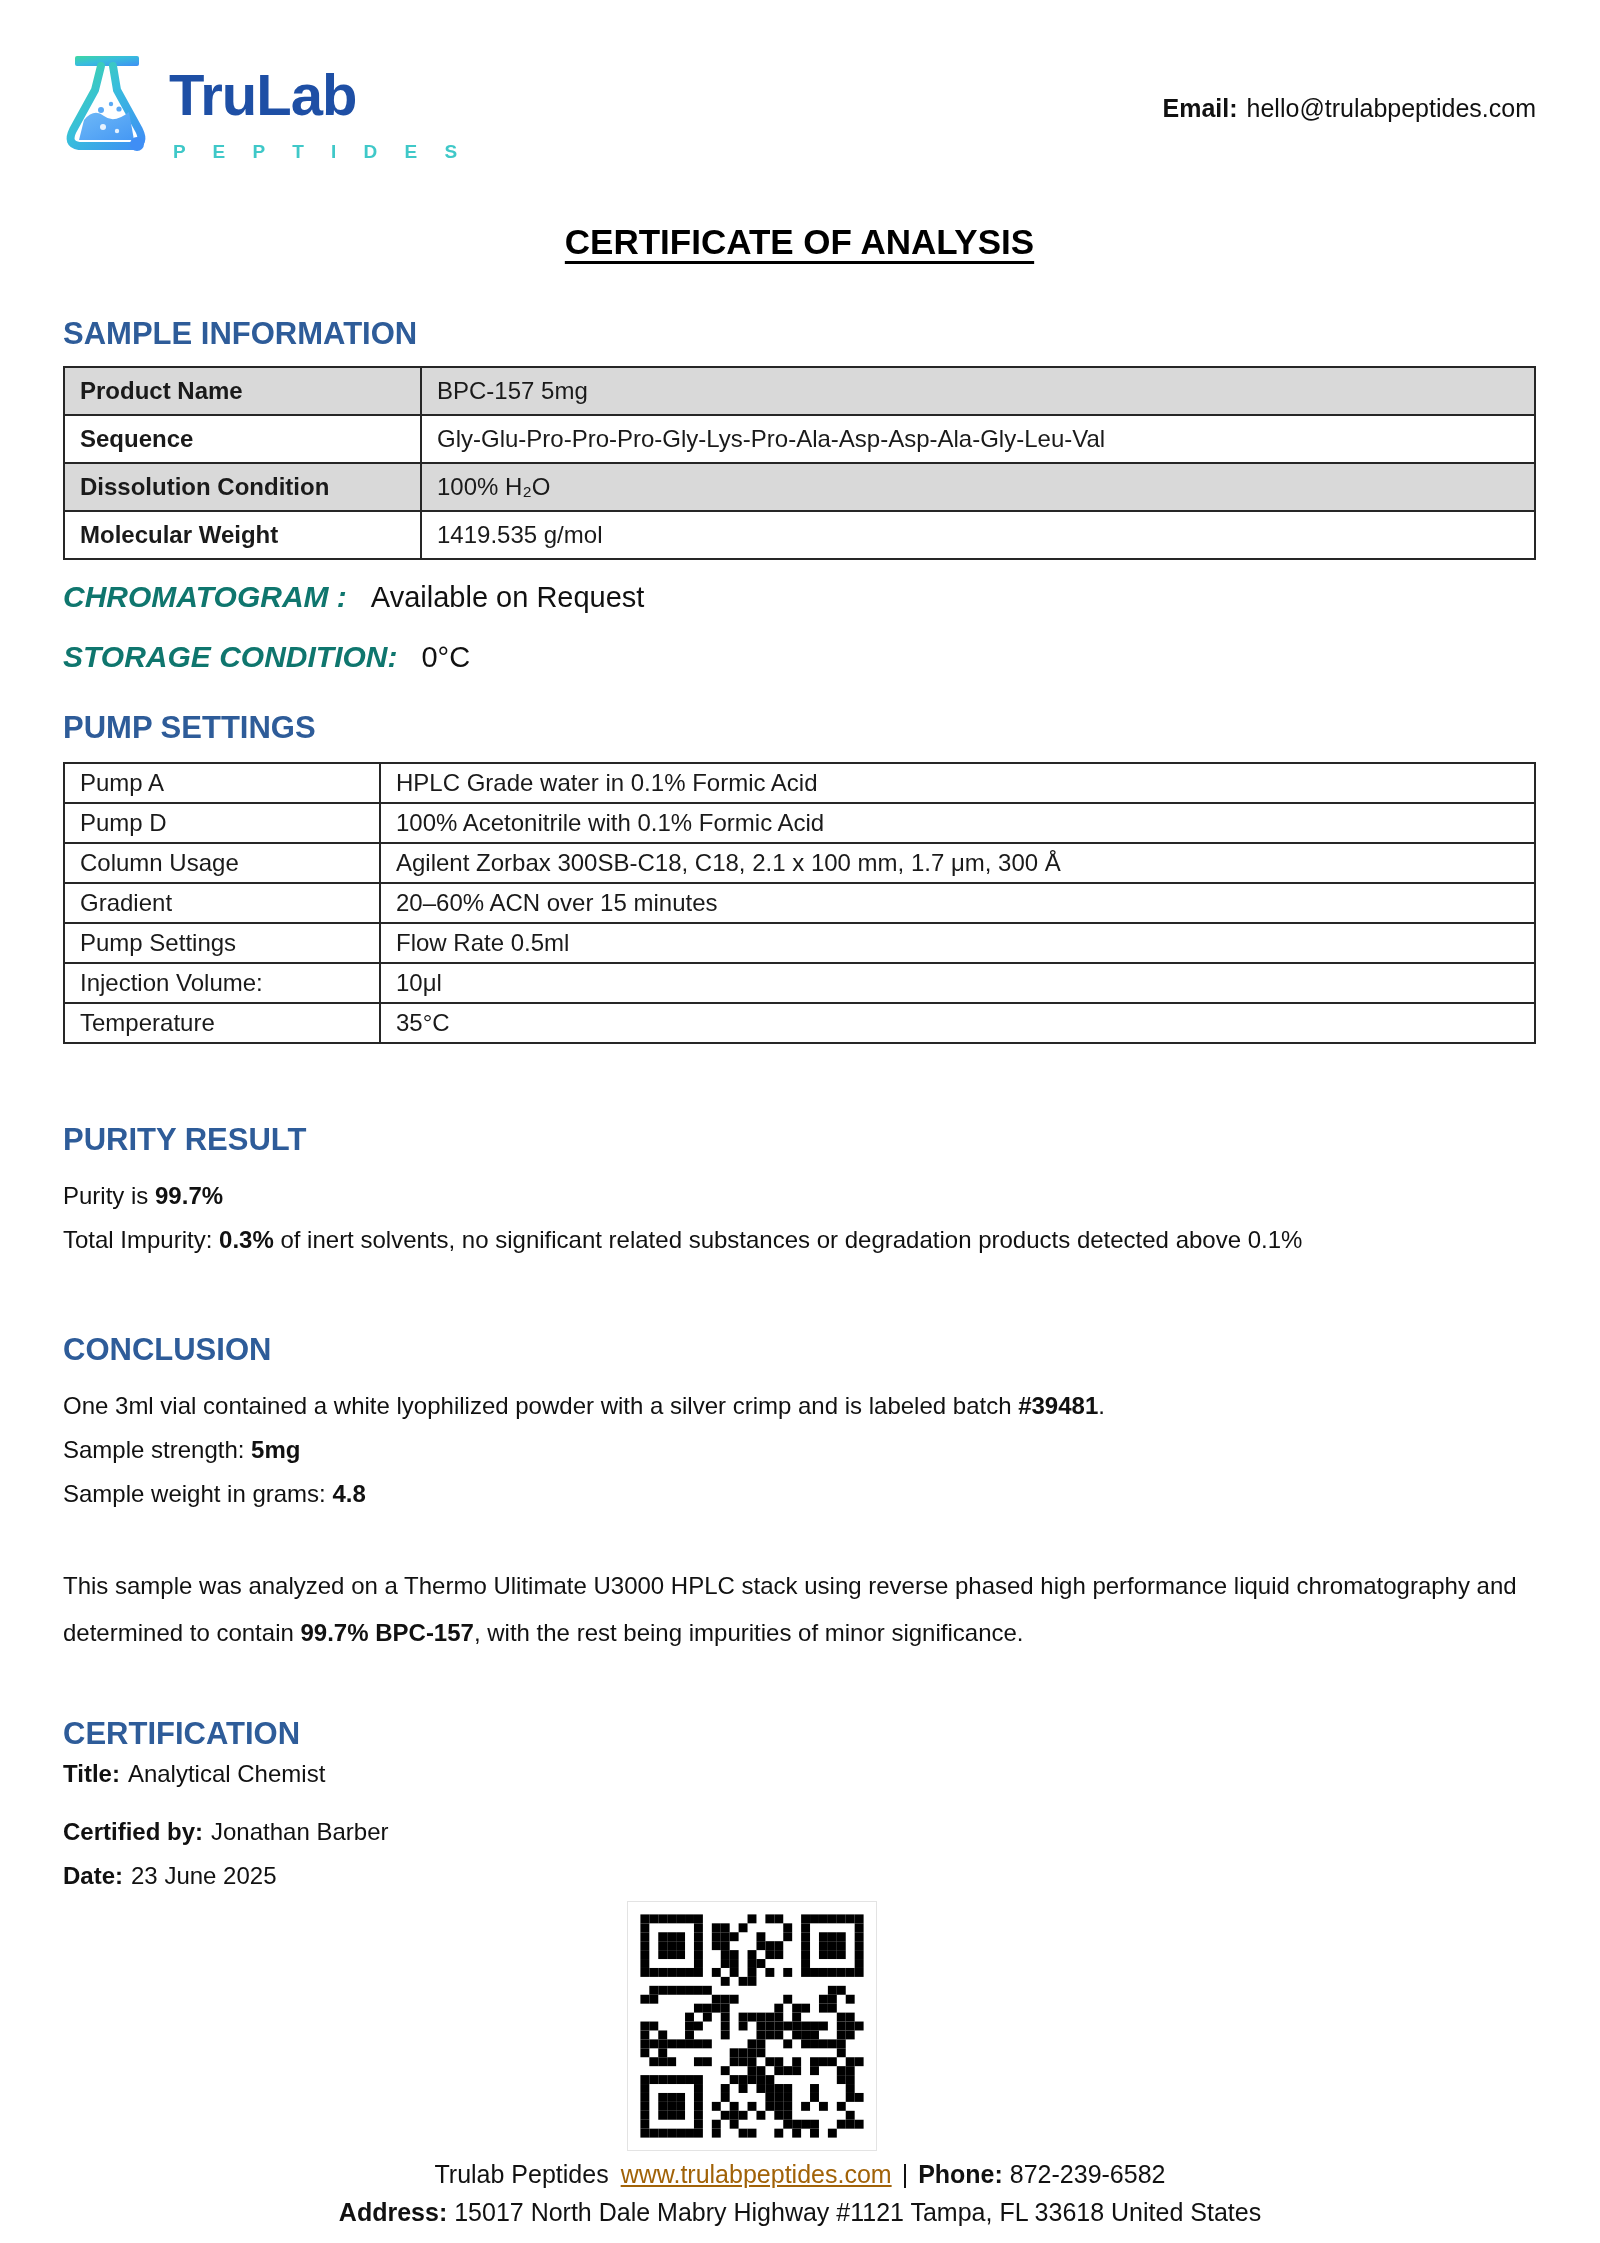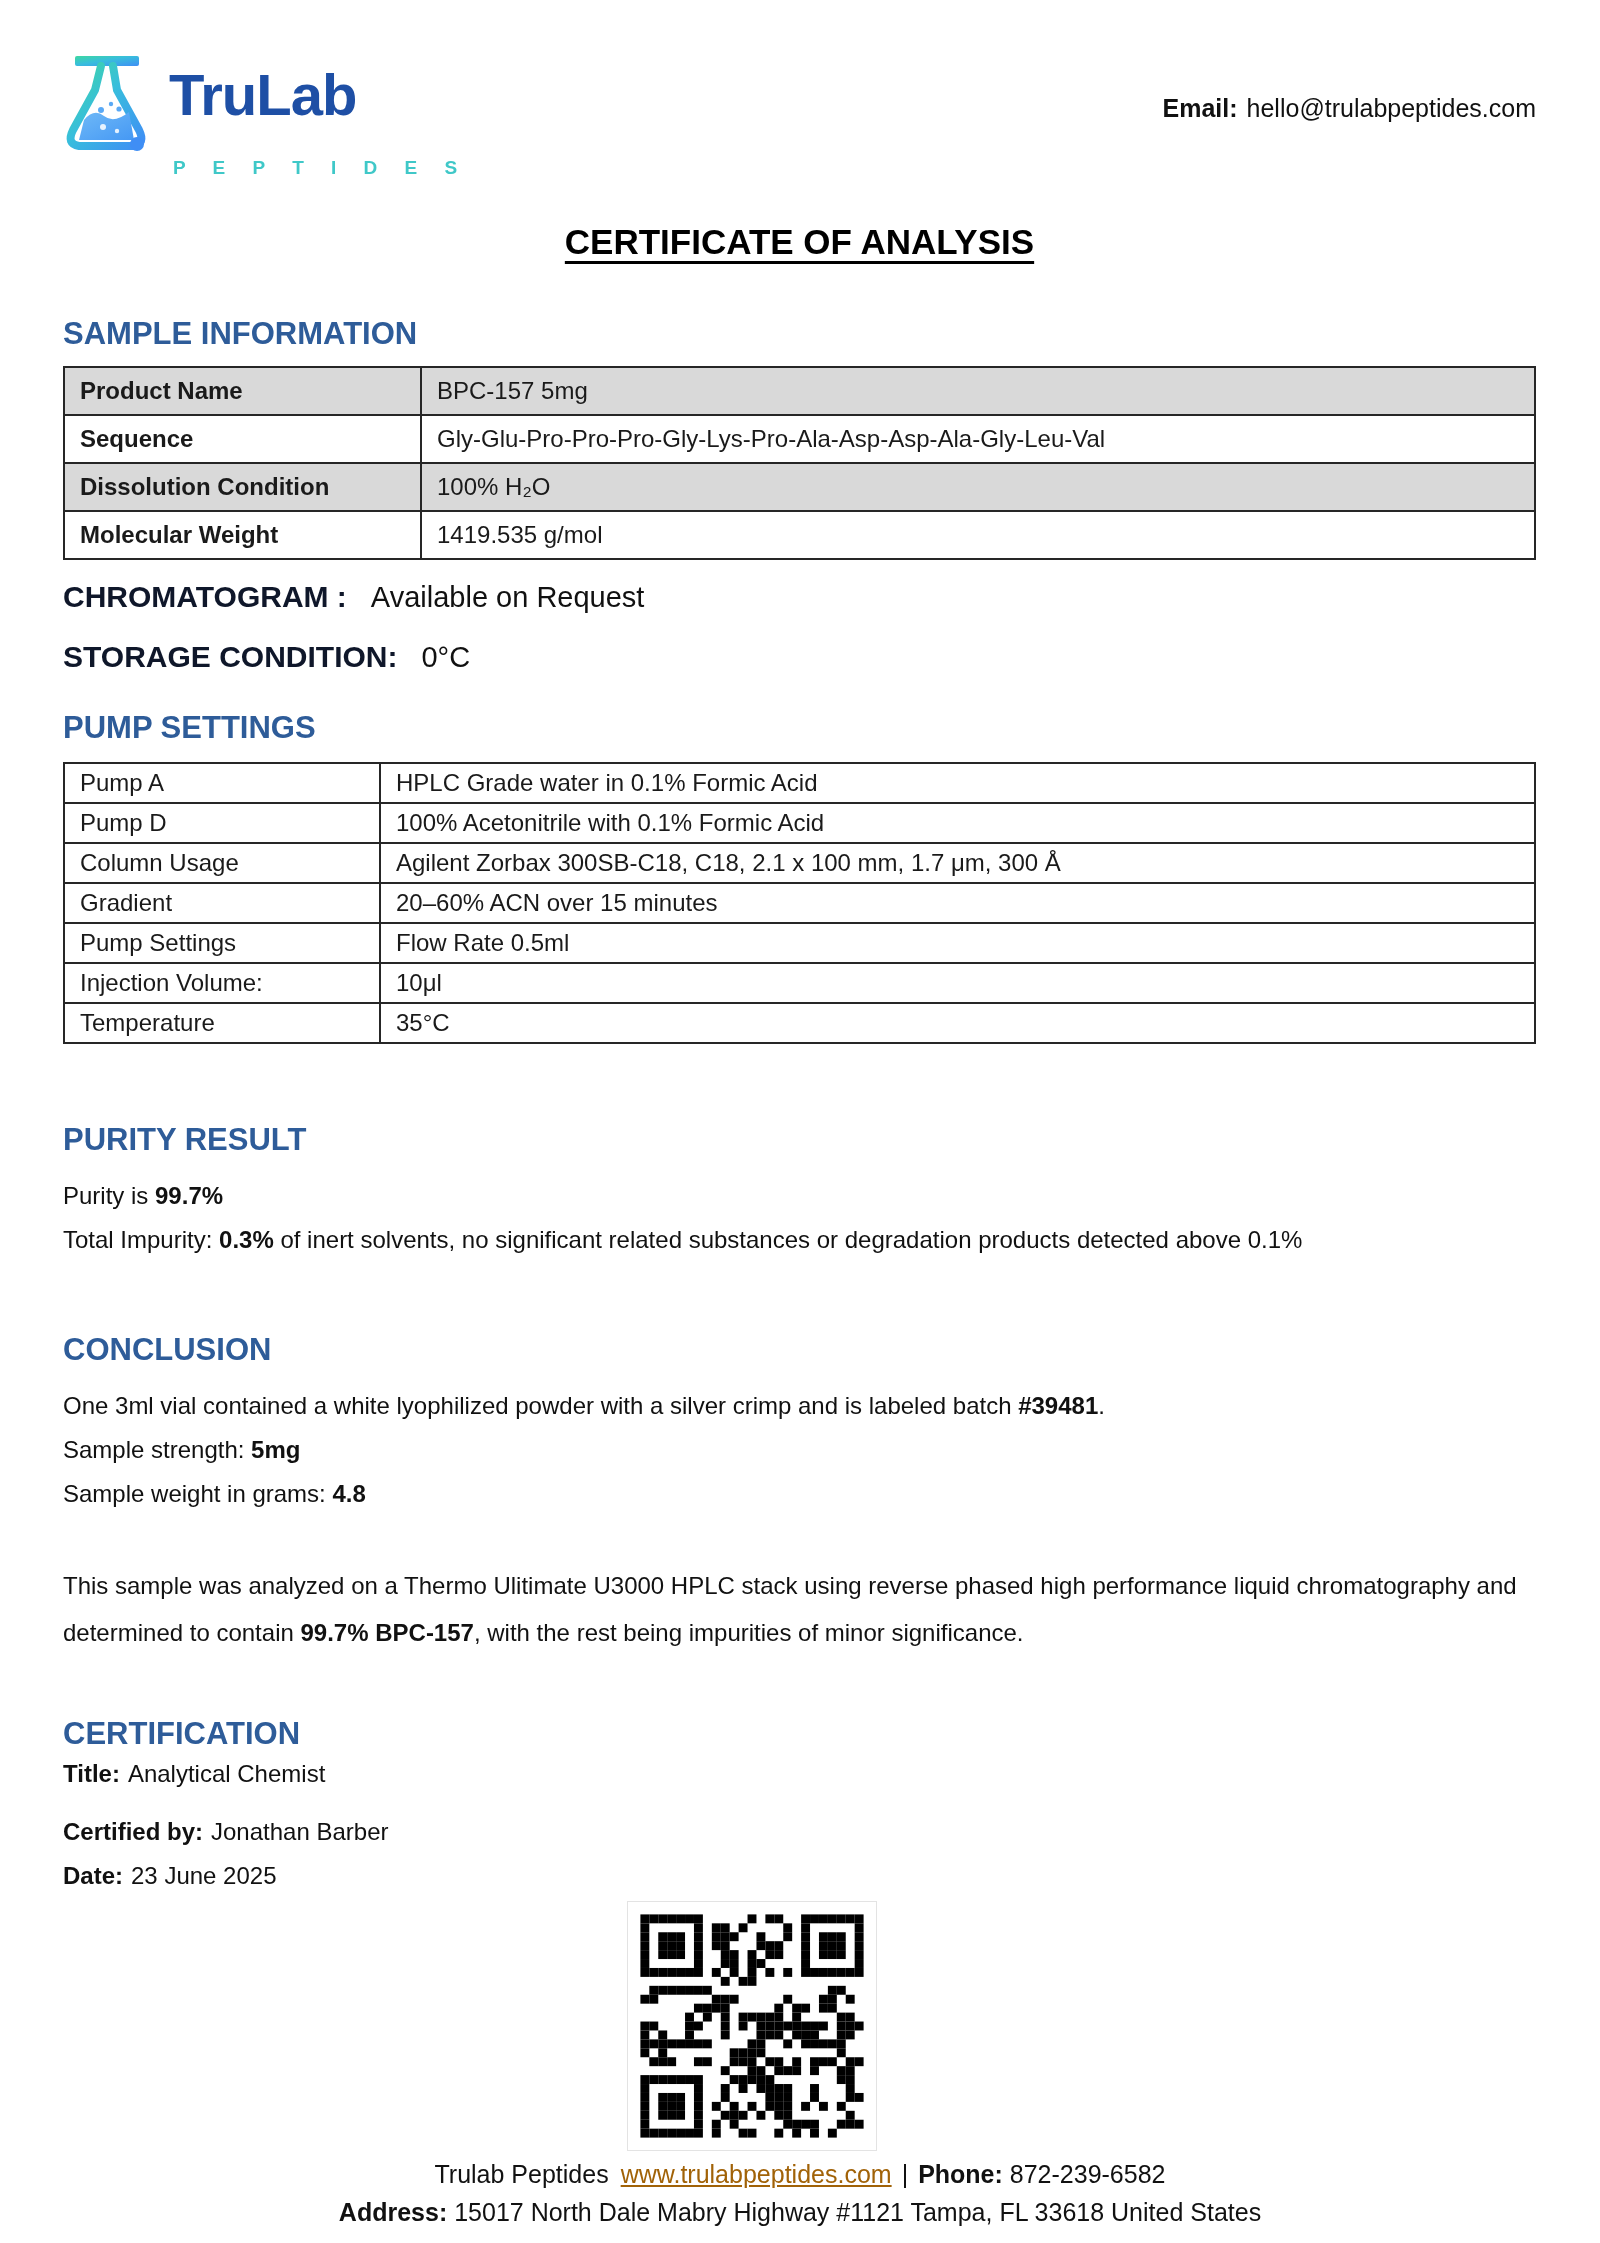--- a/index.html
+++ b/index.html
@@ -9,42 +9,42 @@
     margin:0 auto;background:#ffffff;
     font-family:"Liberation Sans","DejaVu Sans",sans-serif;
     color:#1a1a1a;
     overflow:hidden;
     box-sizing:border-box;
     padding:0 64px 0 63px;
   }
   
   .header{display:flex;justify-content:space-between;align-items:flex-start;padding-top:52px;height:128px;}
   .logo{display:flex;align-items:flex-start;gap:14px;}
-  .logo-text{display:flex;flex-direction:column;line-height:1;padding-top:14px;gap:16px;}
+  .logo-text{display:flex;flex-direction:column;line-height:1;padding-top:14px;}
   .brand{font-size:58px;font-weight:bold;color:#1E4FA5;letter-spacing:-1px;}
   .brand-sub{font-size:19px;font-weight:bold;color:#3FC8C8;letter-spacing:11px;margin-top:18px;margin-left:4px;}
   .email-line{padding-top:42px;font-size:25px;color:#111;}
   .email-line .lbl{font-weight:bold;}
   .email-line .val{margin-left:9px;}
   
   .doc-title{text-align:center;margin-top:42px;}
   .doc-title span{
     font-size:35px;font-weight:bold;color:#000;
     text-decoration:underline;text-decoration-thickness:3px;text-underline-offset:7px;
   }
   
   .h2{font-size:31px;font-weight:bold;color:#2E5C99;letter-spacing:0;}
   .h2.sample{margin-top:54px;}
   .h2.pump{margin-top:36px;}
   .h2.purity{margin-top:78px;}
   .h2.conclusion{margin-top:70px;}
   .h2.certification{margin-top:60px;}
   
   .inline-head{margin-top:20px;font-size:30px;}
-  .inline-head .lbl{font-weight:bold;color:#0f172a;}
+  .inline-head .lbl{font-weight:bold;color:#0f766e;font-style:italic;}
   .inline-head .val{color:#111;margin-left:24px;font-size:29px;}
   .inline-head.storage{margin-top:26px;}
   
   table{border-collapse:collapse;width:100%;table-layout:fixed;border-radius:11px;}
   .tbl{margin-top:14px;}
   .tbl td{border:2px solid #262626;font-size:24px;padding:9px 15px;vertical-align:middle;}
   .tbl td.lbl{font-weight:bold;}
   .tbl-sample td.lbl{width:325px;}
   .tbl-sample tr.alt td{background:#D9D9D9;}
   .tbl-pump{margin-top:16px;}

